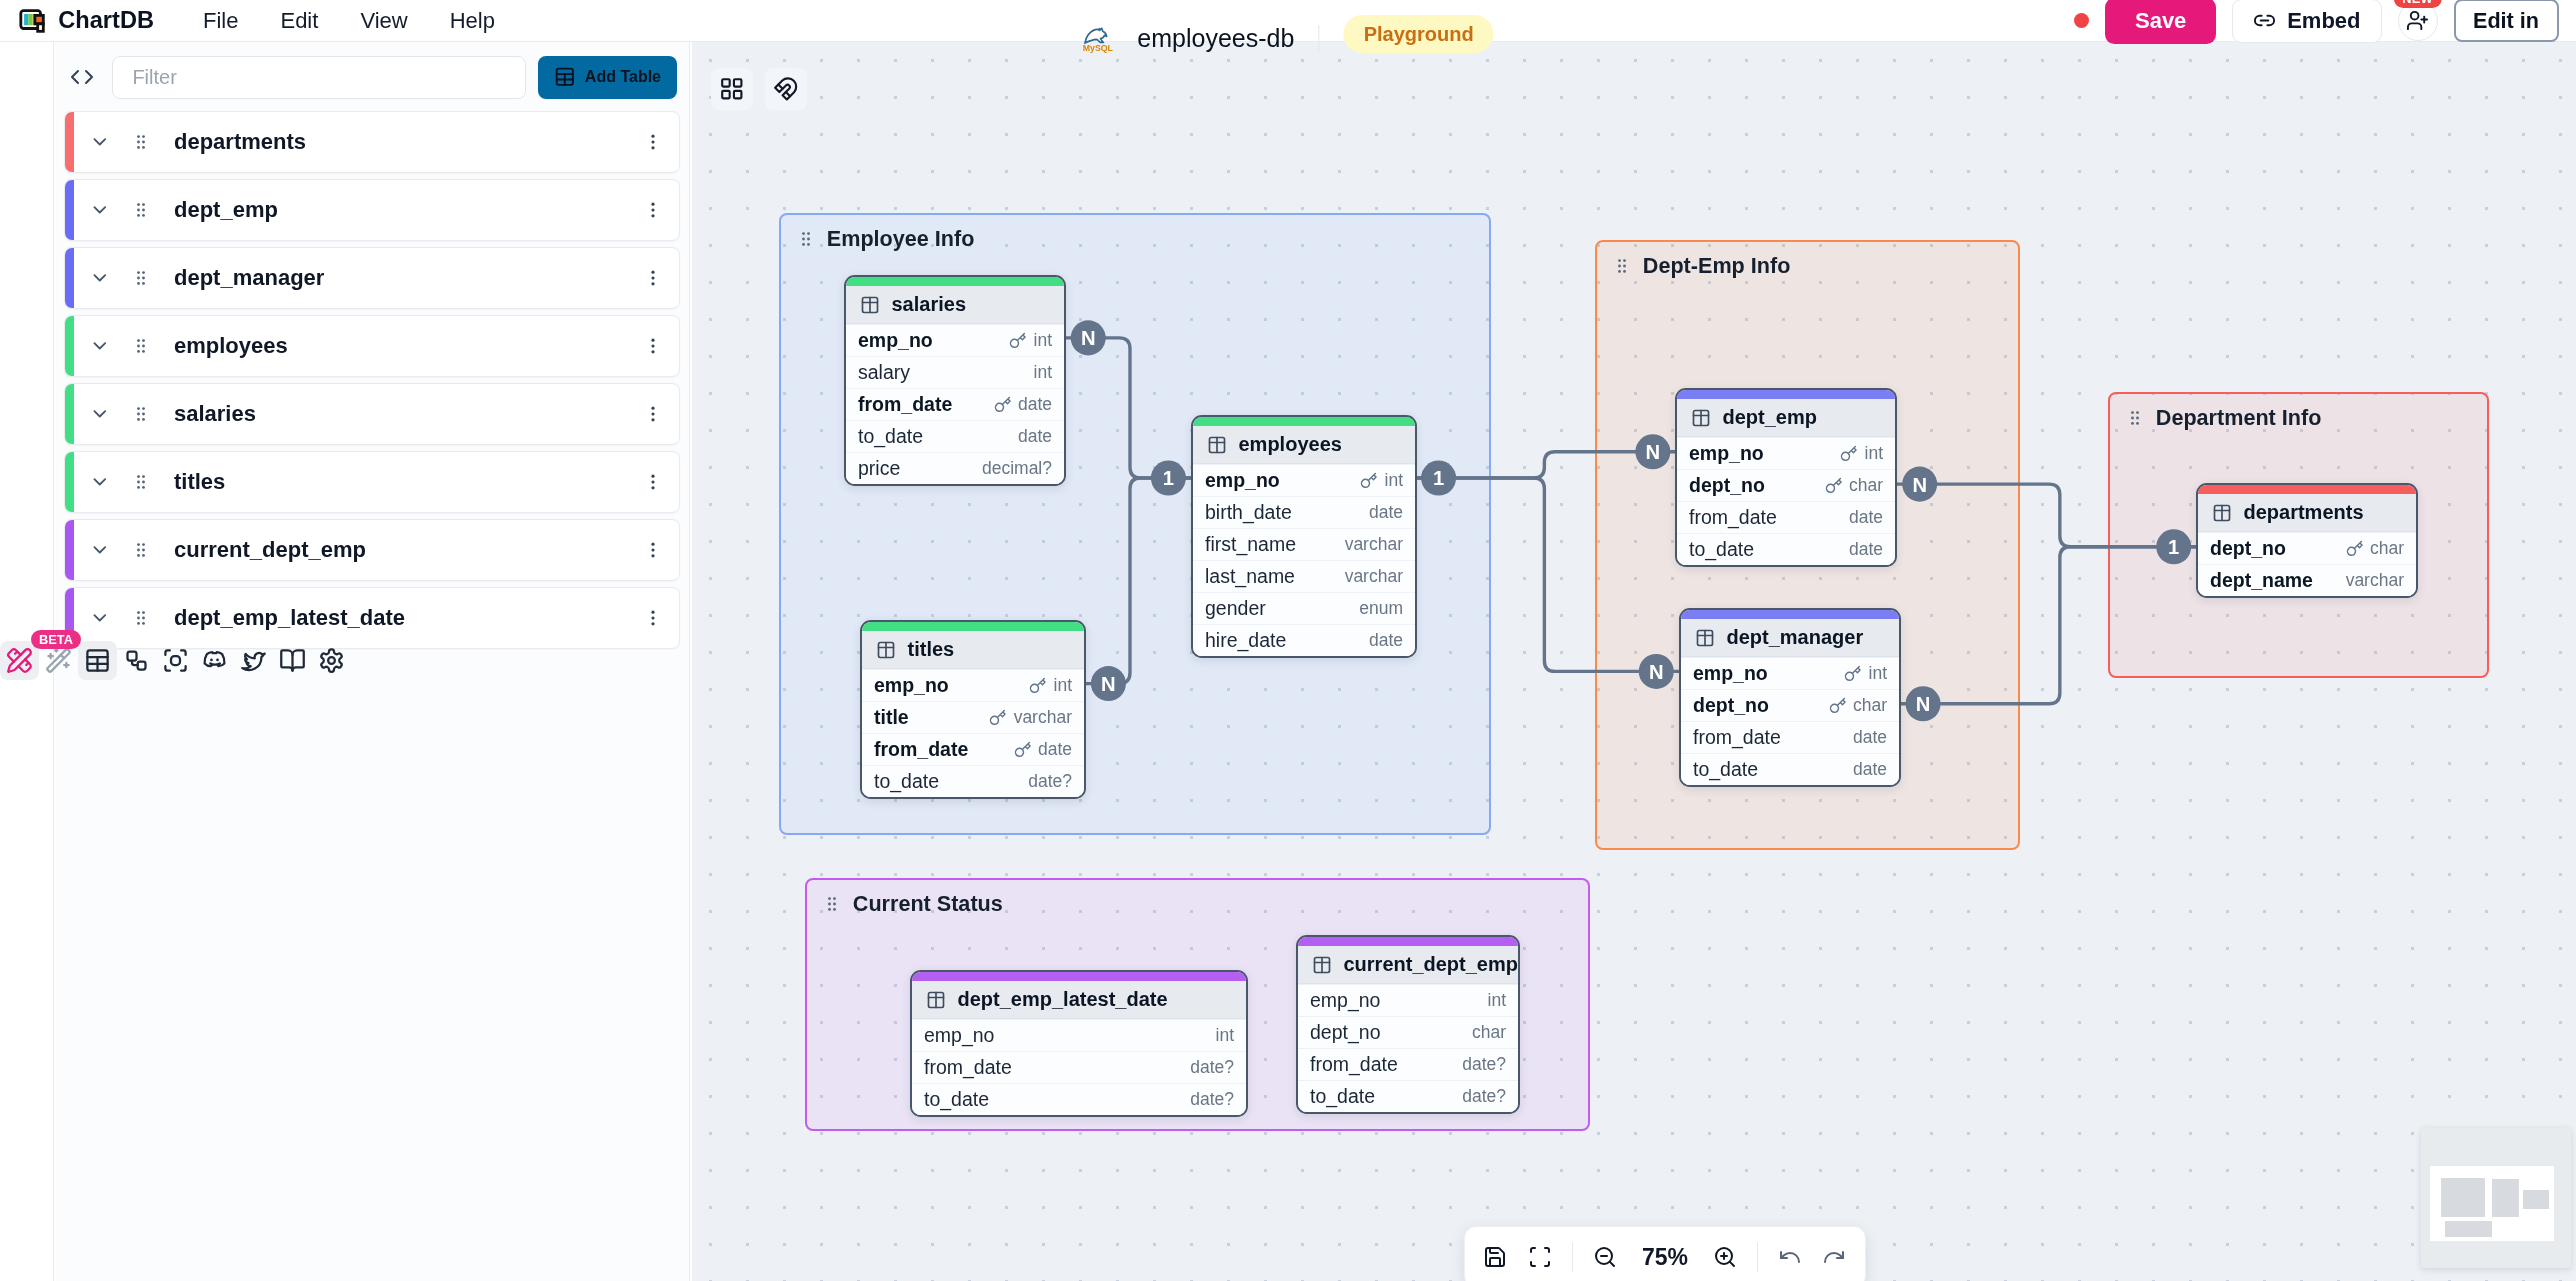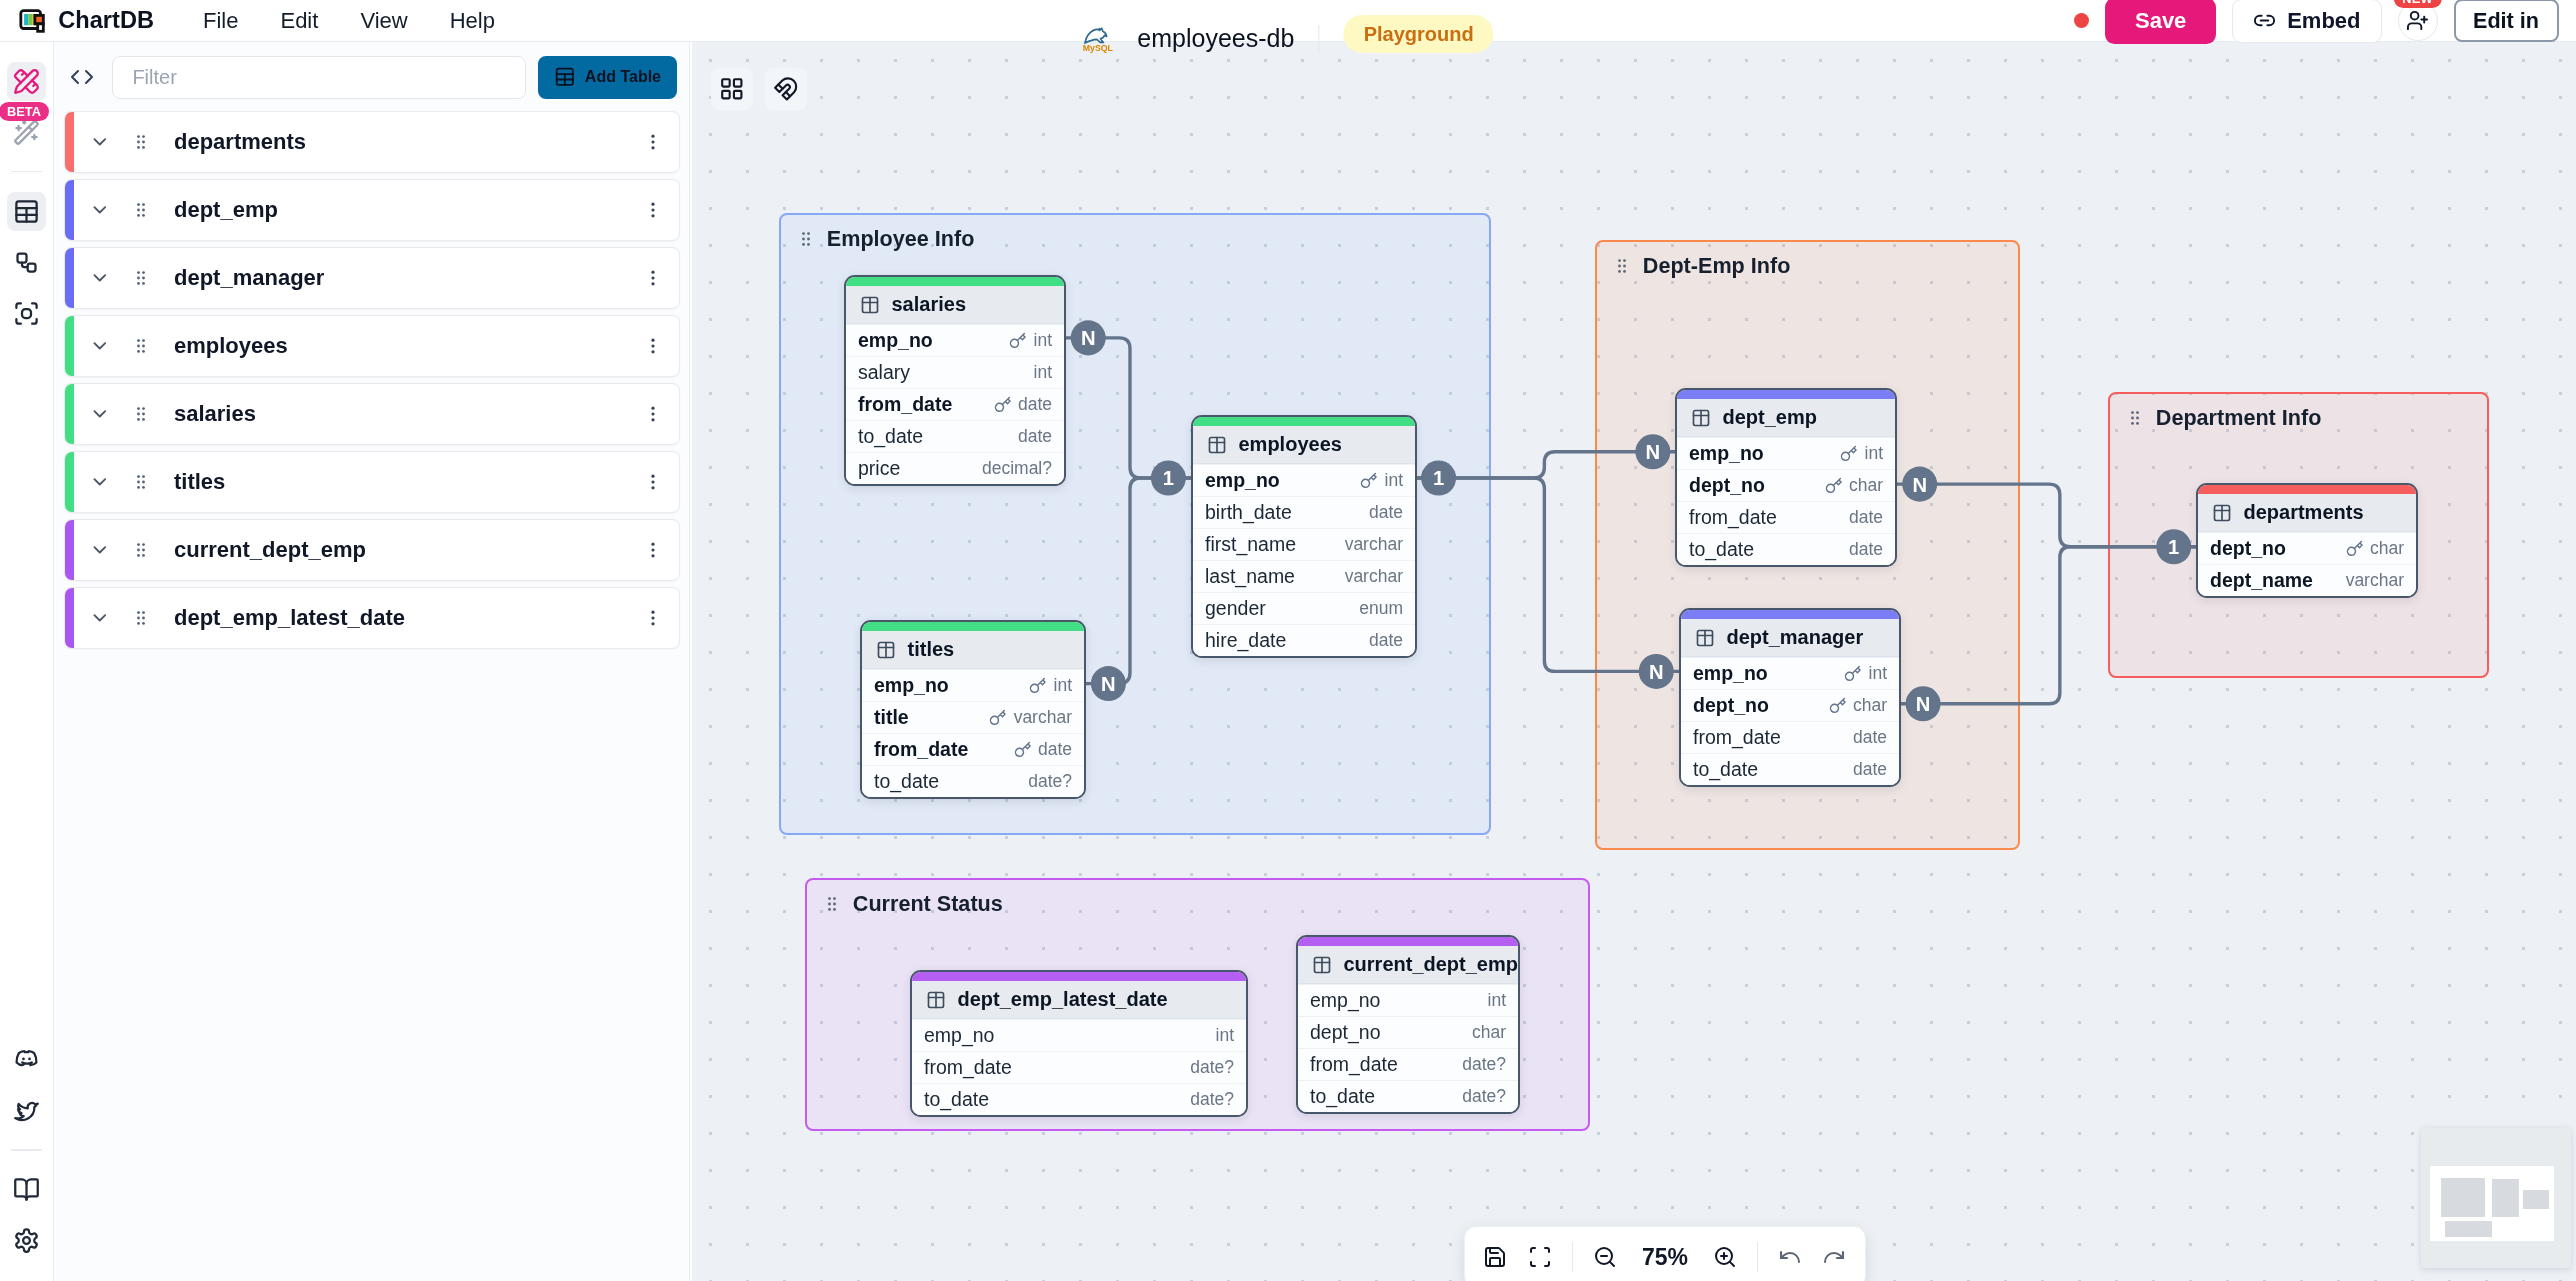--- a/index.html
+++ b/index.html
@@ -21,21 +21,21 @@
   .unsaved-dot{width:15px;height:15px;border-radius:50%;background:#ee4444}
   .btn-save{background:#e4197a;color:#fff;font-weight:700;font-size:22px;border:none;border-radius:9.4px;padding:10px 30px}
   .btn-embed{background:#fff;border:1.3px solid #e5e8ee;border-radius:9.4px;font-size:22px;font-weight:600;display:flex;gap:10.8px;align-items:center;padding:8px 20px;color:#0f172a}
   .btn-embed svg{width:23px;height:23px}
   .user-plus-wrap{position:relative}
   .btn-user{width:40px;height:40px;border-radius:50%;border:1.3px solid #e5e8ee;background:#fff;display:flex;align-items:center;justify-content:center;color:#0f172a}
   .btn-user svg{width:23px;height:23px}
   .new-badge{position:absolute;top:-11.5px;left:50%;transform:translateX(-50%);background:#ef4444;color:#fff;font-size:12.8px;font-weight:700;padding:2px 8.8px;border-radius:673px;letter-spacing:0.3px}
   .btn-signin{background:#fff;border:2px solid #8b98a9;border-radius:8px;font-size:21.6px;font-weight:700;padding:6.7px 17.5px;color:#0b1220}
   
-  .rail{position:absolute;left:0;top:42px;bottom:0;width:54px;background:#fff;border-right:1.3px solid #e7eaee;display:flex;flex-direction:column;align-items:center;padding:13.5px 0 16px 0;box-sizing:border-box;z-index:30}
+  .rail{position:absolute;left:0;top:42px;bottom:0;width:54px;background:#fff;border-right:1.3px solid #e7eaee;display:flex;flex-direction:row;align-items:center;padding:13.5px 0 16px 0;box-sizing:border-box;z-index:30}
   .rail-btn{width:39px;height:39px;display:flex;align-items:center;justify-content:center;border-radius:8px;background:transparent;border:none;color:#1f2937;margin:6px 0;position:relative}
   .rail-btn svg{width:27px;height:27px}
   .rail-btn.active{background:#edeff2}
   .rail-btn.pink{color:#e6187c}
   .rail-btn.muted{color:#9aa3b0}
   .rail-divider{width:31px;height:1.3px;background:#e7eaee;margin:13.5px 0}
   .rail-spacer{flex:1}
   .rail-beta{position:absolute;top:-10.8px;left:-8px;background:#ec2f86;color:#fff;font-size:12.8px;font-weight:700;padding:2px 8px;border-radius:673px;z-index:3}
   
   .sidebar{position:absolute;left:55px;top:42px;bottom:0;width:635px;background:#fbfcfd;border-right:1.3px solid #e7eaee;box-sizing:border-box;display:flex;flex-direction:column;z-index:20}

